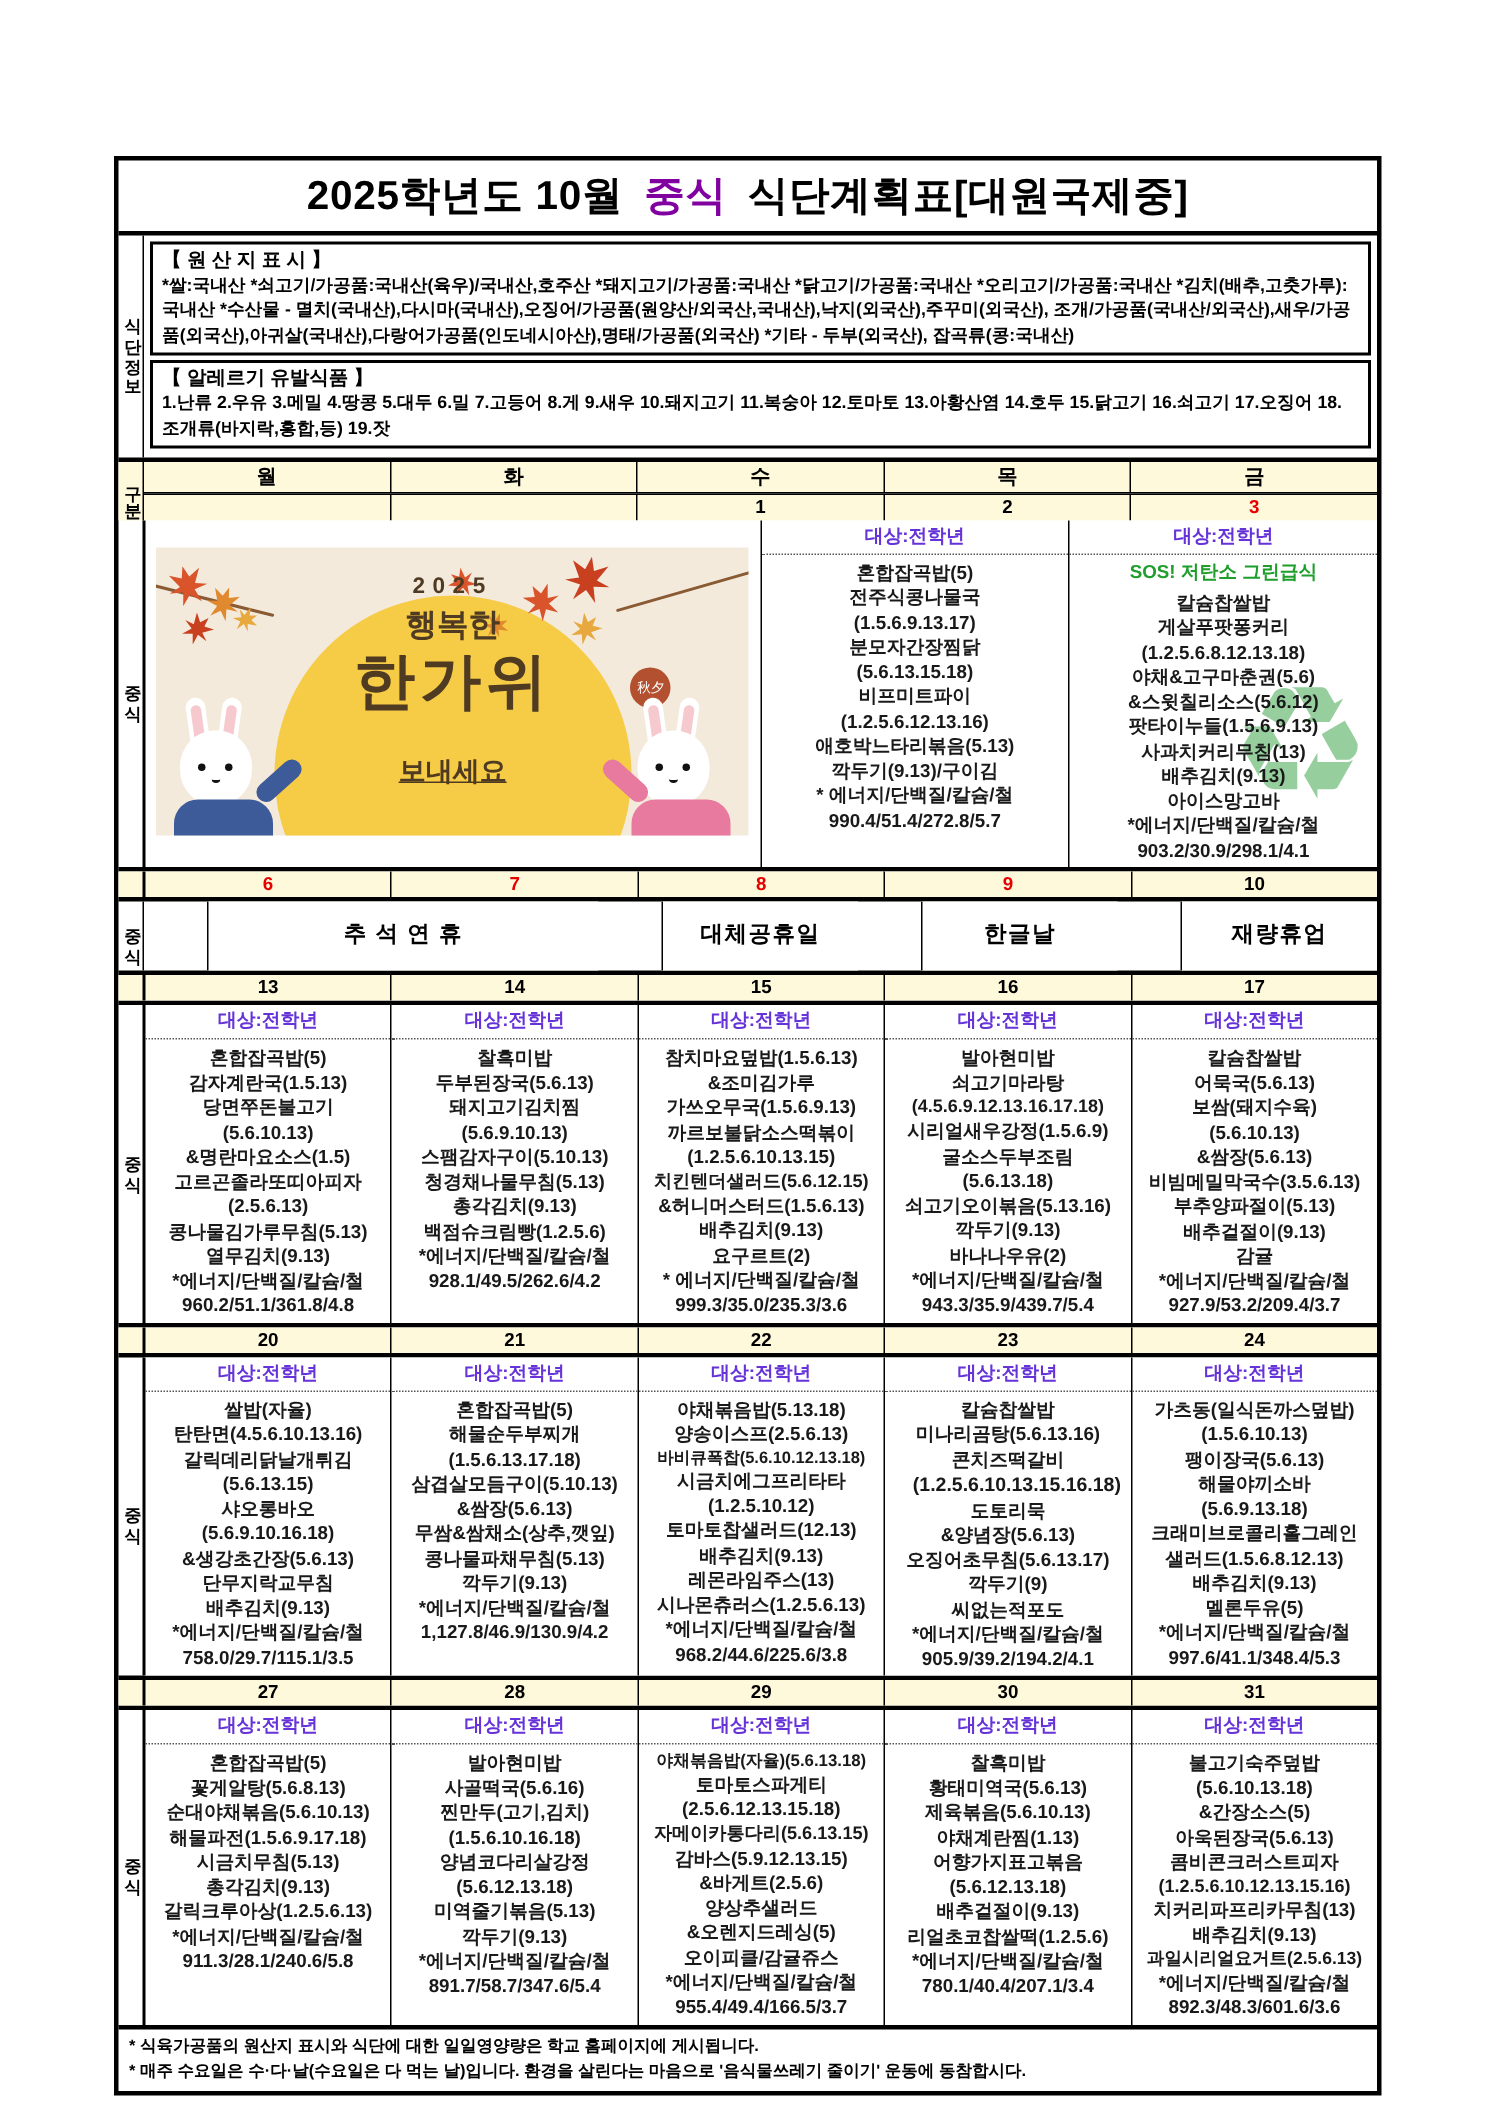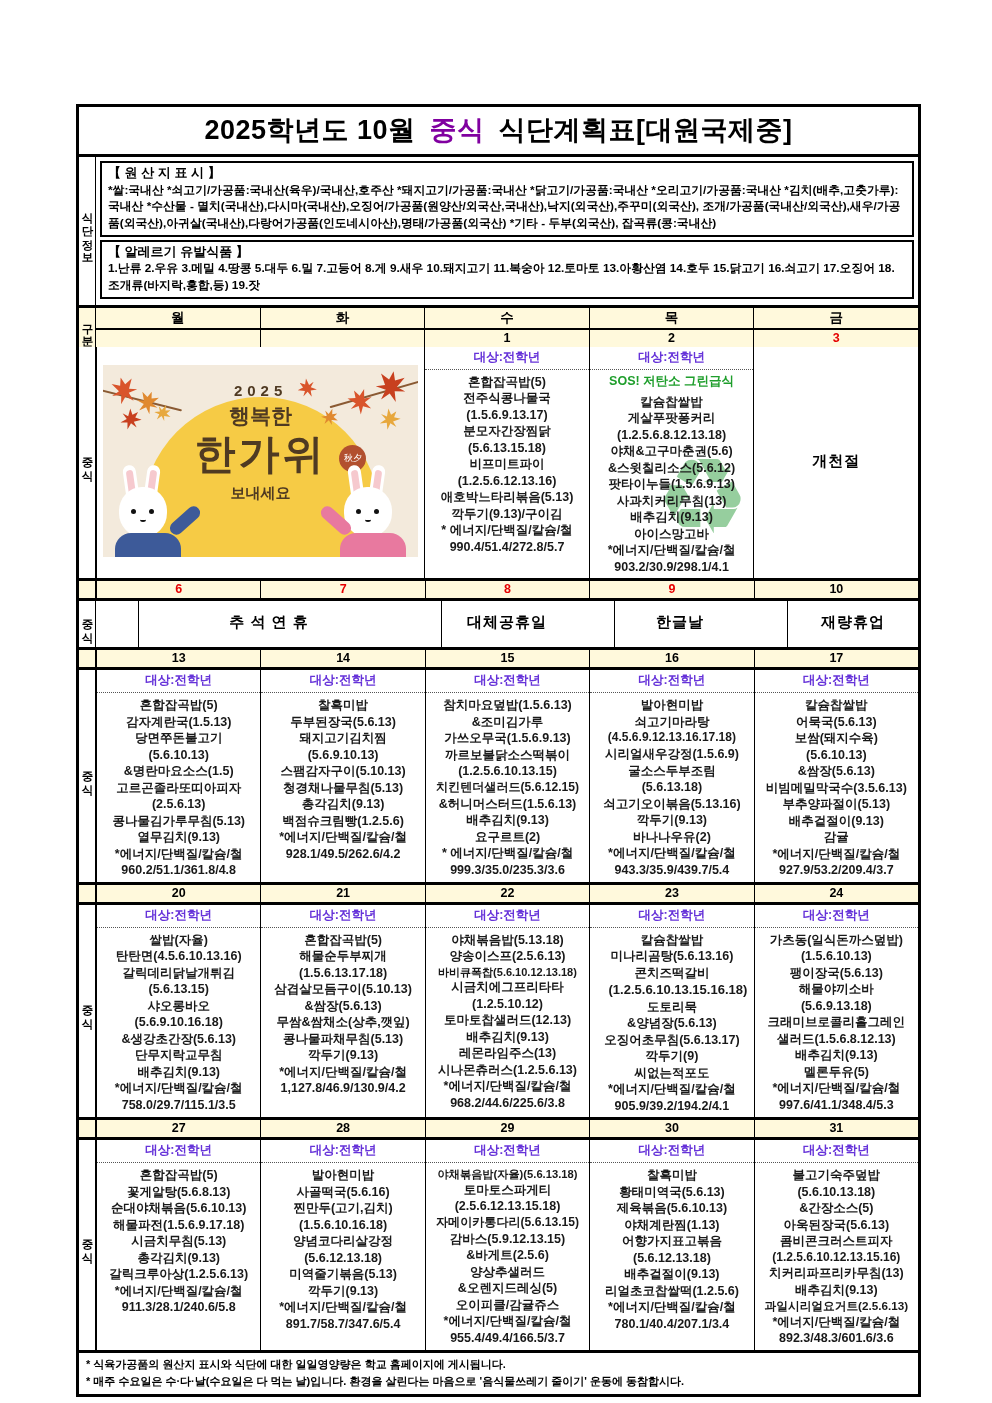--- a/index.html
+++ b/index.html
@@ -58,21 +58,21 @@
   .span2{flex:2;}
 
   
   .imgcell{display:flex;align-items:center;justify-content:center;}
   .chuseok{position:relative;width:96.5%;height:192px;background:#F3EADC;overflow:hidden;}
   .moon{position:absolute;left:50%;top:32px;transform:translateX(-50%);width:238px;height:238px;border-radius:50%;background:#F6CB45;}
   .ch-text{position:absolute;left:0;right:0;top:17px;text-align:center;color:#4F3A22;z-index:2;}
   .ch-year{font-size:15px;letter-spacing:5px;font-weight:bold;}
   .ch-l1{font-size:21px;font-weight:800;margin-top:3px;}
   .ch-l2{font-size:41px;font-weight:800;margin-top:-3px;letter-spacing:3px;}
-  .ch-l3{font-size:15px;font-weight:800;margin-top:2px;}
+  .ch-l3{font-size:18px;font-weight:800;margin-top:20px;text-decoration:underline;}
   .seal{position:absolute;right:52px;top:80px;width:27px;height:27px;border-radius:50%;background:#B2502F;color:#fff;font-size:9px;line-height:1.05;display:flex;align-items:center;justify-content:center;text-align:center;z-index:3;}
   .rabbit{position:absolute;bottom:-4px;width:78px;height:96px;z-index:3;}
   .rabbit.left{left:6px;}
   .rabbit.right{right:6px;}
   .ear{position:absolute;width:13px;height:44px;background:#fff;border-radius:8px;}
   .ear i{position:absolute;left:3px;top:5px;width:7px;height:30px;background:#F6C9CE;border-radius:6px;display:block;}
   .head{position:absolute;bottom:24px;width:48px;height:50px;background:#fff;border-radius:48%;}
   .eye{position:absolute;top:22px;width:5px;height:5px;background:#111;border-radius:50%;}
   .mouth{position:absolute;top:30px;left:21px;width:6px;height:5px;border-bottom:2px solid #111;border-radius:50%;}
   .rbody{position:absolute;bottom:0;width:66px;height:28px;border-radius:16px 16px 0 0;}
@@ -228,23 +228,20 @@
               <div class="menu-line">야채&amp;고구마춘권(5.6)</div>
               <div class="menu-line">&amp;스윗칠리소스(5.6.12)</div>
               <div class="menu-line">팟타이누들(1.5.6.9.13)</div>
               <div class="menu-line">사과치커리무침(13)</div>
               <div class="menu-line">배추김치(9.13)</div>
               <div class="menu-line">아이스망고바</div>
               <div class="menu-line">*에너지/단백질/칼슘/철</div>
               <div class="menu-line">903.2/30.9/298.1/4.1</div>
             </div>
           </div>
-          <div class="day-cell holiday">
-            <div class="holiday-text">개천절</div>
-          </div>
         </div>
         <div class="cal-flex date-row">
           <div class="label-spacer"></div>
           <div class="day-cell datenum red">6</div>
           <div class="day-cell datenum red">7</div>
           <div class="day-cell datenum red">8</div>
           <div class="day-cell datenum red">9</div>
           <div class="day-cell datenum">10</div>
         </div>
         <div class="cal-flex menu-row short">

